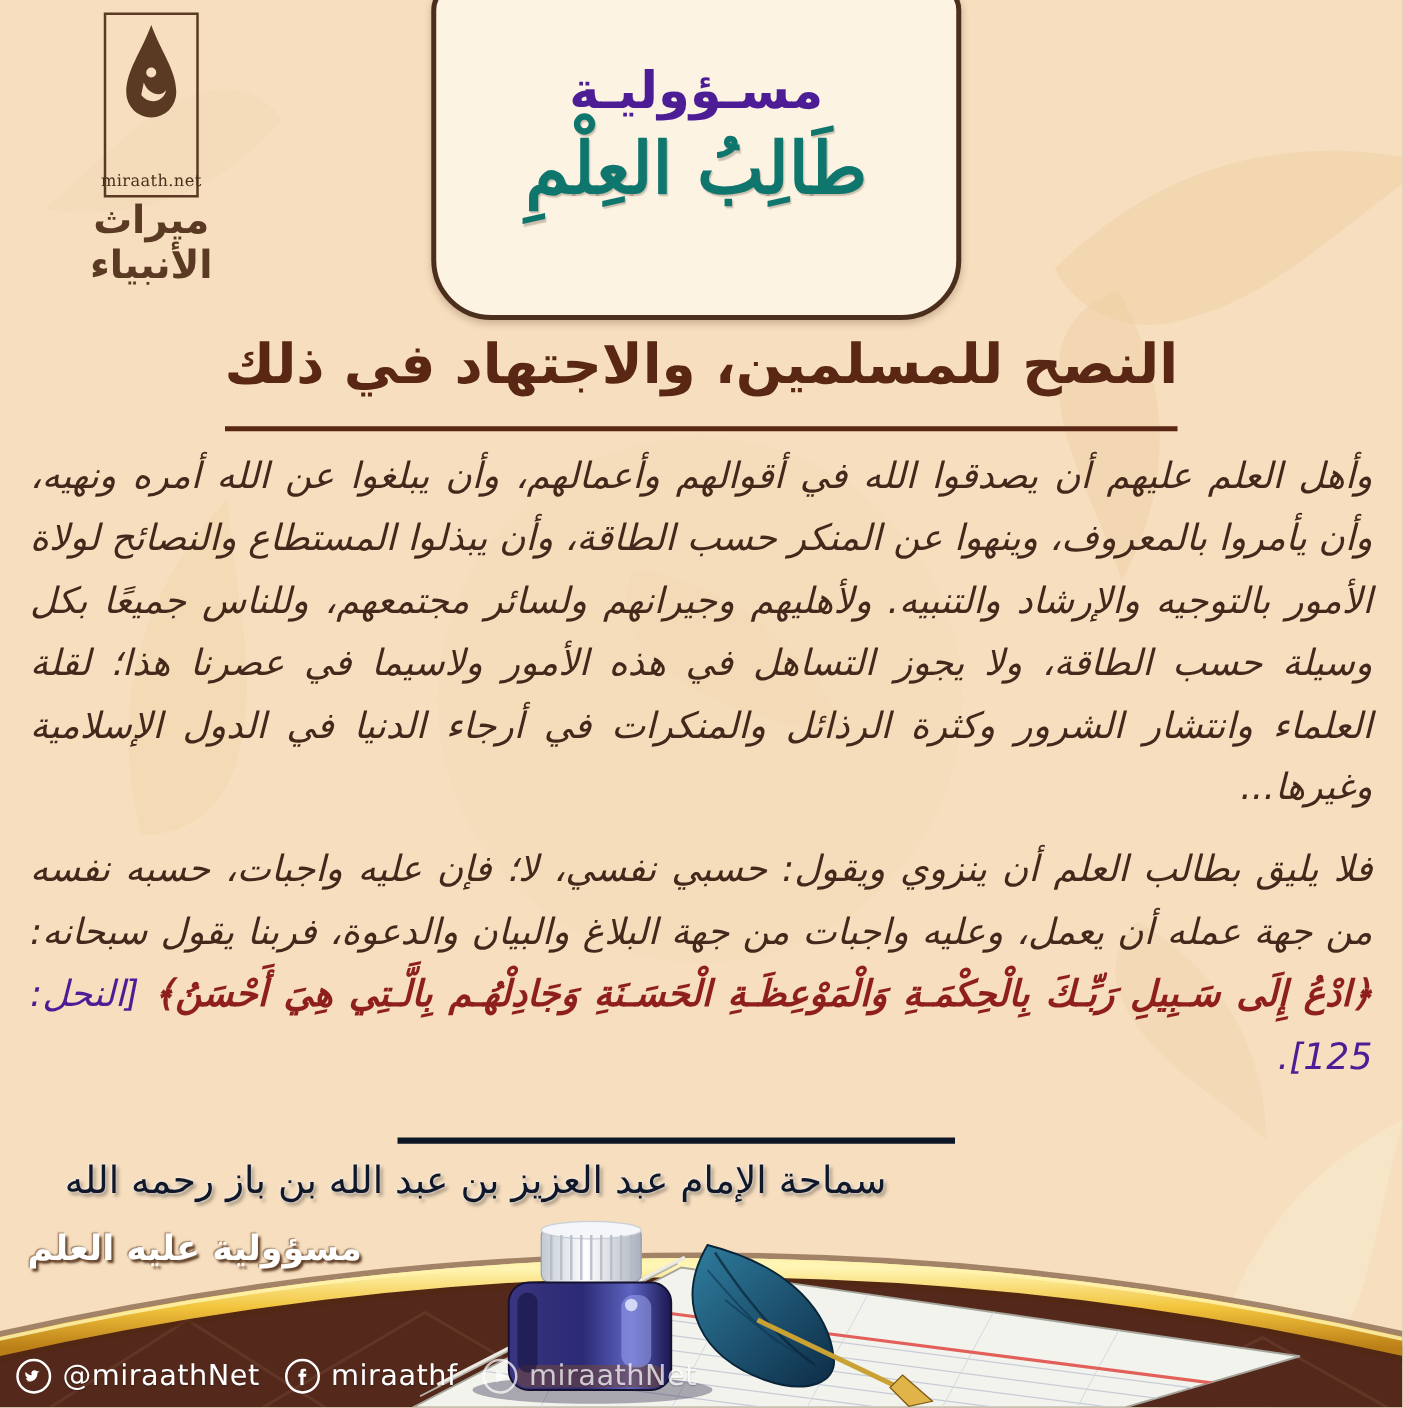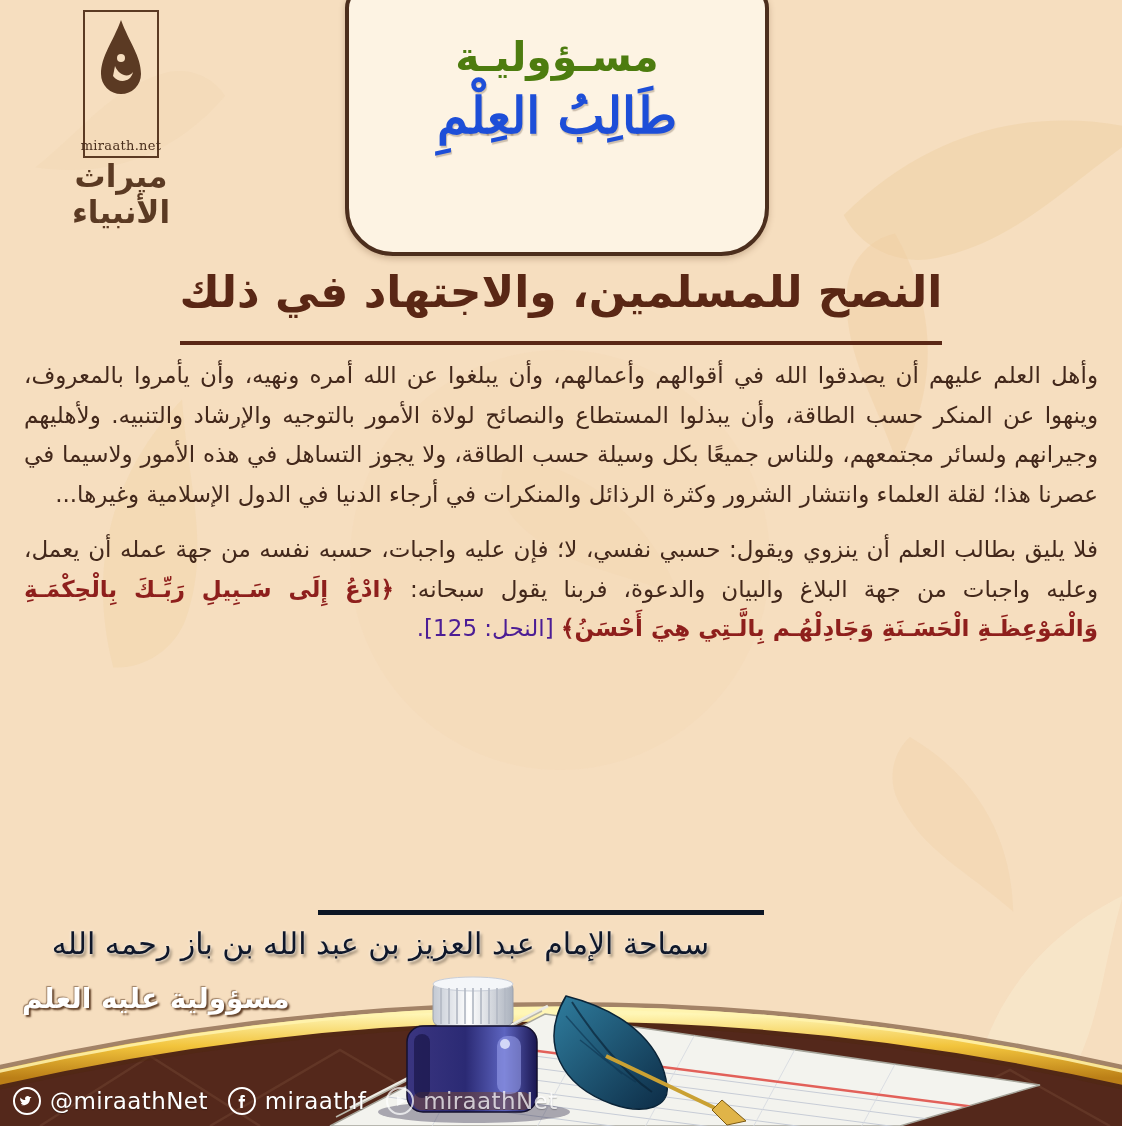--- a/index.html
+++ b/index.html
@@ -11,31 +11,31 @@
   .logo{position:absolute;left:36px;top:10px;width:170px;text-align:center;z-index:2;}
   .logo-frame{margin:0 auto;width:76px;height:148px;border:2px solid #5b3a23;
     display:flex;flex-direction:column;align-items:center;justify-content:space-between;
     padding:6px 2px 3px 2px;box-sizing:border-box;background:transparent;}
   .logo-url{font-size:13px;color:#4a2f1d;font-family:"DejaVu Serif",serif;letter-spacing:.3px;}
   .logo-ar{margin-top:0;font-size:31px;font-weight:bold;color:#5b3a23;direction:rtl;}
   
   .header-card{position:absolute;left:345px;top:-14px;width:416px;height:262px;
     background:#fdf3e3;border:4px solid #4c2e1d;border-radius:22px 22px 48px 48px;
     z-index:2;text-align:center;box-shadow:0 3px 6px rgba(90,50,20,.25);}
-  .kicker{margin-top:43px;font-size:41px;font-weight:bold;color:#4d7c0f;direction:rtl;}
-  .card-title{margin-top:10px;font-size:50px;font-weight:bold;color:#1d4ed8;
+  .kicker{margin-top:58px;font-size:41px;font-weight:bold;color:#4c1d95;direction:rtl;}
+  .card-title{margin-top:10px;font-size:57px;font-weight:bold;color:#0f766e;
     font-family:"DejaVu Serif",serif;direction:rtl;line-height:1.0;
     text-shadow:1px 2px 1px rgba(60,30,10,.25);}
   
   .heading-wrap{position:absolute;top:266px;left:0;right:0;text-align:center;z-index:2;}
   .heading-wrap span{display:inline-block;direction:rtl;font-size:44px;font-weight:bold;
     color:#5a2715;border-bottom:4px solid #5a2715;padding-bottom:24px;}
   
   .body-text{position:absolute;top:356px;left:24px;width:1074px;z-index:2;
-    direction:rtl;text-align:justify;color:#43281b;font-size:23px;line-height:1.72;}
+    direction:rtl;text-align:justify;color:#43281b;font-size:29px;line-height:1.72;font-style:italic;}
   .body-text p{margin:0 0 16px 0;}
   .verse{color:#8e1f1c;font-weight:bold;}
   .verse-ref{color:#4c1d95;}
   
   .divider{position:absolute;left:318px;top:910px;width:446px;height:5px;background:#0d1624;z-index:3;}
   .signature{position:absolute;top:926px;left:8px;width:745px;z-index:4;direction:rtl;
     text-align:center;font-size:30px;font-weight:normal;color:#0f172a;white-space:nowrap;
     font-family:"DejaVu Serif",serif;
     text-shadow:0 0 3px rgba(255,255,255,.85), 2px 3px 3px rgba(40,30,20,.45);}
   .source-title{position:absolute;top:982px;left:22px;z-index:4;direction:rtl;

